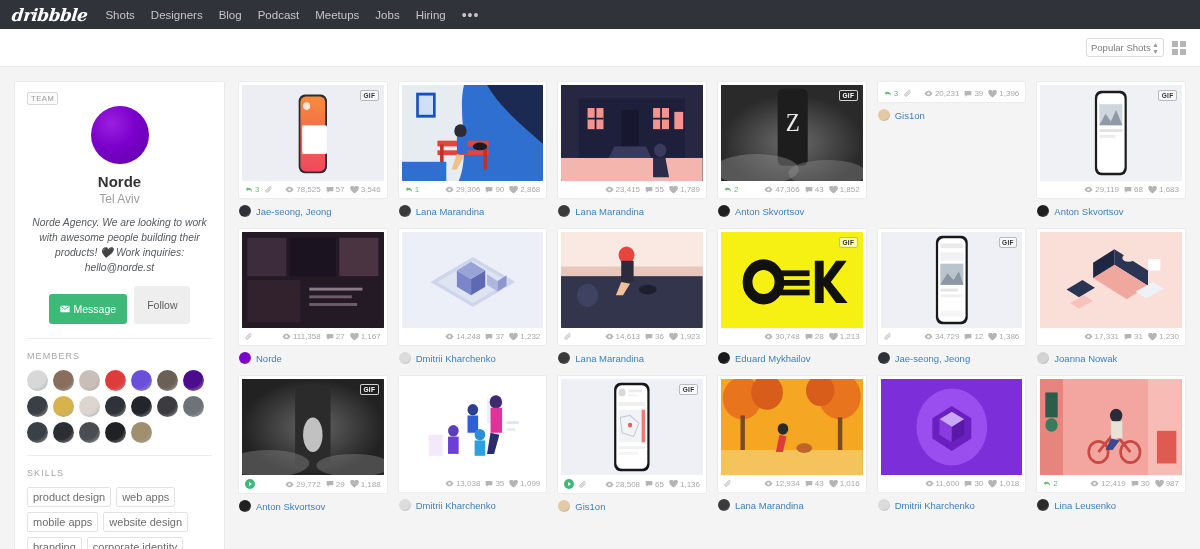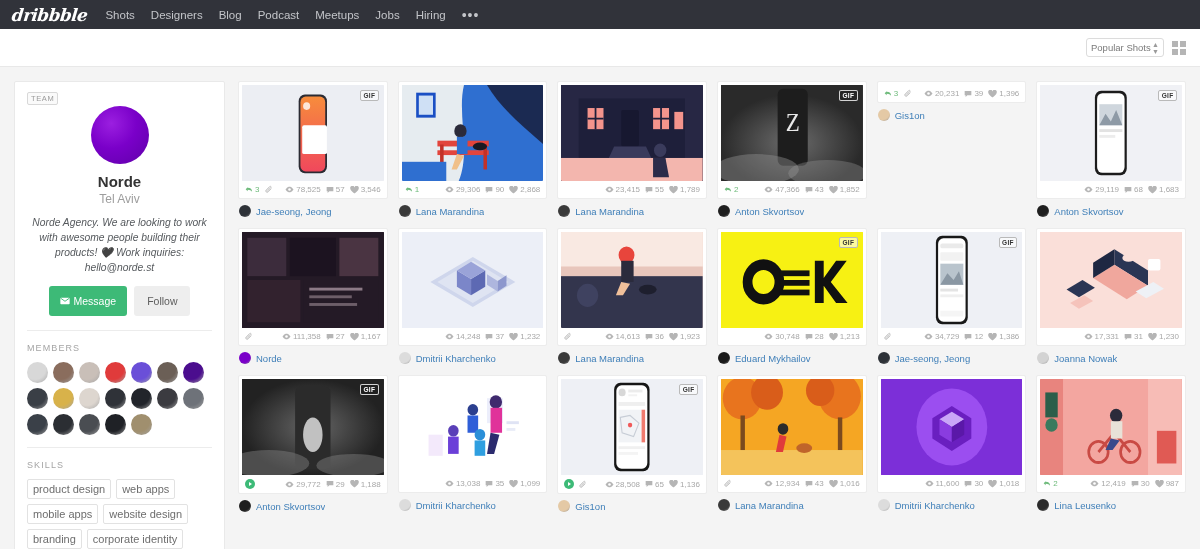--- a/index.html
+++ b/index.html
@@ -99,20 +99,21 @@
   .pbio {
     font-size: 10.3px; color: #55595d; line-height: 15px;
     margin-top: 9px; padding: 0 2px; font-style: italic;
   }
   .pbtns { display: flex; justify-content: center; gap: 7px; margin-top: 11px; }
   .btn-msg {
     background: #3dba77; color: #fff; font-size: 10.5px;
     border-radius: 3px; padding: 9px 11px; border: none;
     display: flex; align-items: center; gap: 4px; cursor: pointer;
     font-family: "Liberation Sans", sans-serif;
+    margin-top: 8px;
   }
   .btn-follow {
     background: #eeeeee; color: #5d5d5d; font-size: 10.5px;
     border-radius: 3px; padding: 5px 13px; border: none; cursor: pointer;
     font-family: "Liberation Sans", sans-serif;
   }
   .sep { height: 1px; background: #ececec; margin: 0 12px; }
   .sec { padding: 12px; }
   .sec-title {
     font-size: 9px; color: #a5a5a5; letter-spacing: 1.1px;

